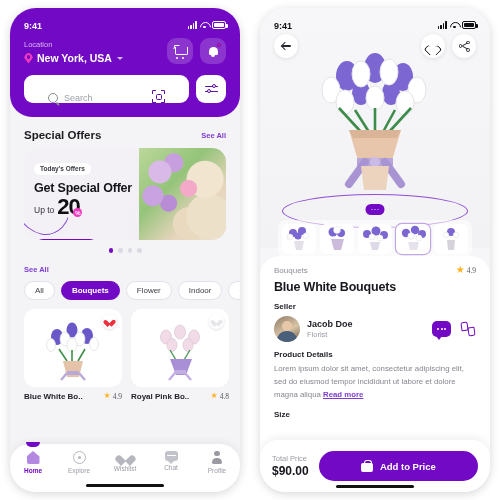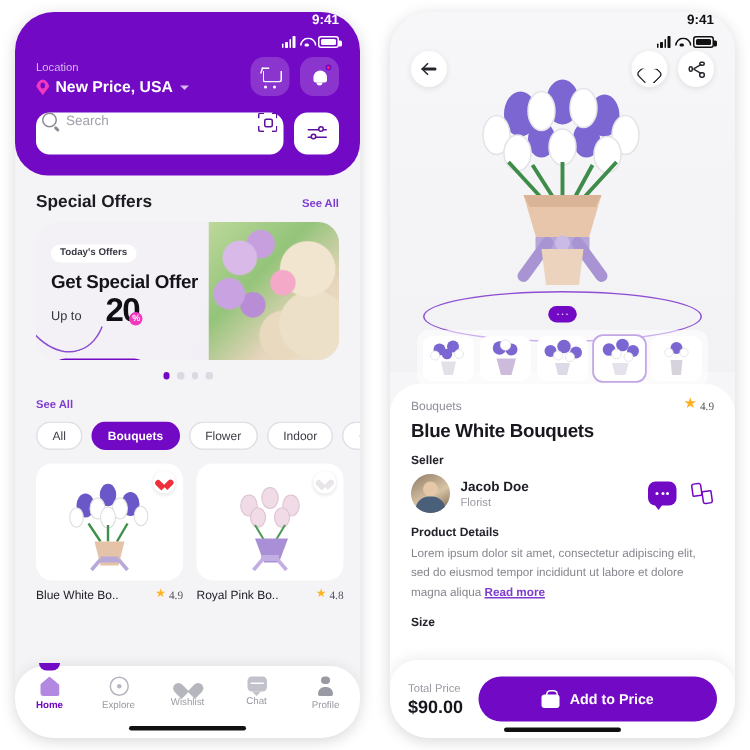--- a/index.html
+++ b/index.html
@@ -16,22 +16,22 @@
     position:absolute; top:8px; width:230px; height:484px;
     border-radius:26px; overflow:hidden;
     background:#f4f4f6;
     box-shadow:0 2px 10px rgba(0,0,0,.16);
   }
   .phone-left  { left:10px; }
   .phone-right { left:260px; background:#f6f6f8; }
 
   
   .statusbar {
-    height:24px; display:flex; align-items:flex-end; justify-content:space-between;
-    padding:0 14px 0 14px; font-size:9px; font-weight:bold;flex-direction:column;
+    height:24px; display:flex; align-items:flex-start; justify-content:space-between;
+    padding:13px 14px 0 14px; font-size:9px; font-weight:bold;
   }
   .sb-dark { color:#111; }
   .sb-light { color:#fff; }
   .sb-icons { display:flex; align-items:center; gap:3px; }
   .bars { display:flex; align-items:flex-end; gap:1px; height:8px; }
   .bars i { display:block; width:1.6px; background:currentColor; border-radius:.5px; }
   .bars i:nth-child(1){height:3px}.bars i:nth-child(2){height:4.5px}
   .bars i:nth-child(3){height:6px}.bars i:nth-child(4){height:8px}
   .wifi { width:9px; height:8px; position:relative; }
   .wifi:before{
@@ -81,21 +81,21 @@
   .bell:before{
     content:""; position:absolute; left:1px; top:1.5px; width:9px; height:8px;
     background:#fff; border-radius:4.5px 4.5px 1.5px 1.5px;
   }
   .bell:after{ content:""; position:absolute; left:3.5px; bottom:0.5px; width:4px; height:2px; background:#fff; border-radius:0 0 2px 2px; }
   .bell-dot { position:absolute; right:5px; top:5px; width:4px;height:4px;border-radius:50%;background:#f0246b; border:1px solid #7209c4; }
 
   .search-row { display:flex; gap:7px; padding:11px 14px 0; }
   .search-box {
     flex:1; height:28px; background:#fff; border-radius:9px;
-    display:flex; align-items:flex-start; padding:0 4px; gap:6px;
+    display:flex; align-items:flex-end; padding:0 24px; gap:6px;
   }
   .mag { width:10px;height:10px; border:1.5px solid #8b8b95; border-radius:50%; position:relative; flex:none;}
   .mag:after{ content:""; position:absolute; right:-3px; bottom:-2px; width:4px;height:1.5px;background:#8b8b95; transform:rotate(45deg); border-radius:1px;}
   .search-ph { flex:1; font-size:9px; color:#a0a0ab; }
   .scan { width:13px; height:13px; position:relative; flex:none; }
   .scan span{ position:absolute; width:4px;height:4px; border:1.3px solid #5d0f9e;}
   .scan span:nth-child(1){left:0;top:0;border-right:none;border-bottom:none;border-radius:1.5px 0 0 0;}
   .scan span:nth-child(2){right:0;top:0;border-left:none;border-bottom:none;border-radius:0 1.5px 0 0;}
   .scan span:nth-child(3){left:0;bottom:0;border-right:none;border-top:none;border-radius:0 0 0 1.5px;}
   .scan span:nth-child(4){right:0;bottom:0;border-left:none;border-top:none;border-radius:0 0 1.5px 0;}
@@ -114,21 +114,21 @@
 
   
   .promo {
     margin:0 14px; height:92px; border-radius:14px; overflow:hidden;
     background:linear-gradient(100deg,#f3f1f6 0%,#f3f1f6 52%,#eae6f2 100%);
     position:relative; display:flex;
   }
   .promo-l { width:57%; padding:9px 0 0 10px; position:relative; z-index:2;}
   .badge-t { display:inline-block; background:#fff; border-radius:8px; padding:2.5px 6px; font-size:6.5px; font-weight:bold; color:#3a3a44; }
   .promo-h { font-size:12.5px; font-weight:bold; color:#14141a; margin-top:6px; letter-spacing:-.2px;}
-  .promo-u { display:flex; align-items:flex-end; gap:16px; margin-top:1px;}
+  .promo-u { display:flex; align-items:flex-end; gap:3px; margin-top:1px;}
   .promo-upto { font-size:8.5px; color:#32323c; margin-bottom:3px; }
   .promo-num { font-size:22px; font-weight:bold; color:#0f0f14; line-height:1; position:relative; letter-spacing:-1px;text-align:center;}
   .pct { position:absolute; right:-2px; bottom:1px; width:9px;height:9px;border-radius:50%;
     background:#f338c0; color:#fff; font-size:6px; font-weight:bold; display:flex;align-items:center;justify-content:center;}
   .order-btn {
     margin-top:21px; display:inline-block; background:#7209c4; color:#fff;
     font-size:8px; font-weight:bold; padding:5px 12px; border-radius:11px;
   }
   .promo-r { flex:1; position:relative; overflow:hidden; }
   .promo-img {
@@ -175,21 +175,21 @@
     box-shadow:0 1px 3px rgba(0,0,0,.12);
   }
   .hrt { width:8px;height:7.5px; position:relative; }
   .hrt:before,.hrt:after{ content:""; position:absolute; width:4.4px;height:6.6px;
     background:#e8e6eb; border-radius:3px 3px 0 0; top:0;}
   .hrt:before{ left:0; transform:rotate(-45deg); transform-origin:100% 100%;}
   .hrt:after{ right:0; transform:rotate(45deg); transform-origin:0 100%;}
   .hrt.red:before,.hrt.red:after{ background:#ef2f3c; }
   .bq { width:72px;height:70px; position:relative; }
   .card-meta { display:flex; align-items:center; justify-content:space-between; margin-top:5px; }
-  .card-name { font-size:8px; color:#22222a; font-weight:normal; }
+  .card-name { font-size:8px; color:#22222a; font-weight:bold; }
   .rate { display:flex; align-items:center; gap:2px; }
   .star { color:#ffb224; font-size:8px; line-height:1; }
   .rate-v { font-size:7.5px; color:#55555f;font-family:Liberation Serif, serif; }
 
   
   .tabbar {
     position:absolute; left:0; right:0; bottom:0; height:48px;
     background:#fff; border-radius:20px 20px 22px 22px;
     box-shadow:0 -2px 8px rgba(0,0,0,.06);
     display:flex; align-items:flex-start; justify-content:space-around; padding-top:7px;
@@ -303,21 +303,21 @@
           <span class="wifi"></span>
           <span class="batt"></span>
         </span>
       </div>
 
       <div class="hdr-row">
         <div>
           <div class="loc-label">Location</div>
           <div class="loc-value">
             <span class="pin"></span>
-            <span>New Price, USA</span>
+            <span>New York, USA</span>
             <span class="chev"></span>
           </div>
         </div>
         <div class="hdr-actions">
           <div class="hdr-btn">
             <span class="cart-ico">
                 <span class="cart-w"></span>
               </span>
           </div>
           <div class="hdr-btn">

